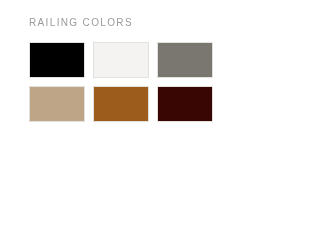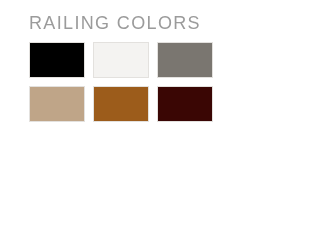--- a/index.html
+++ b/index.html
@@ -21,21 +21,21 @@
     width: 330px;
     height: 154px;
     background: #ffffff;
     box-sizing: border-box;
   }
 
   .palette-title {
     position: absolute;
     left: 29px;
     top: 15px;
-    font-size: 18px;
+    font-size: 10px;
     font-weight: 400;
     line-height: 16px;
     letter-spacing: 1.35px;
     color: #9b9b9b;
     white-space: nowrap;
     text-transform: uppercase;
   }
 
   .swatch-grid {
     position: absolute;

